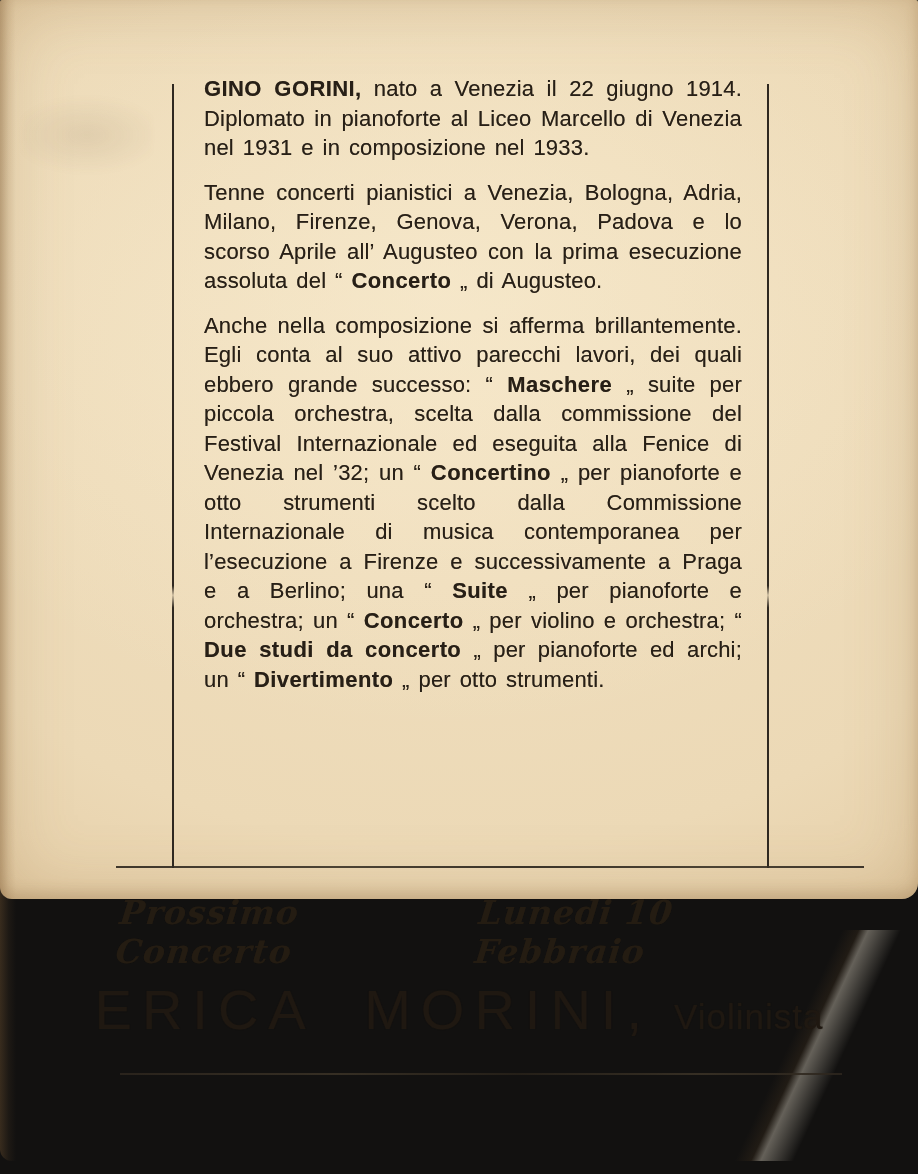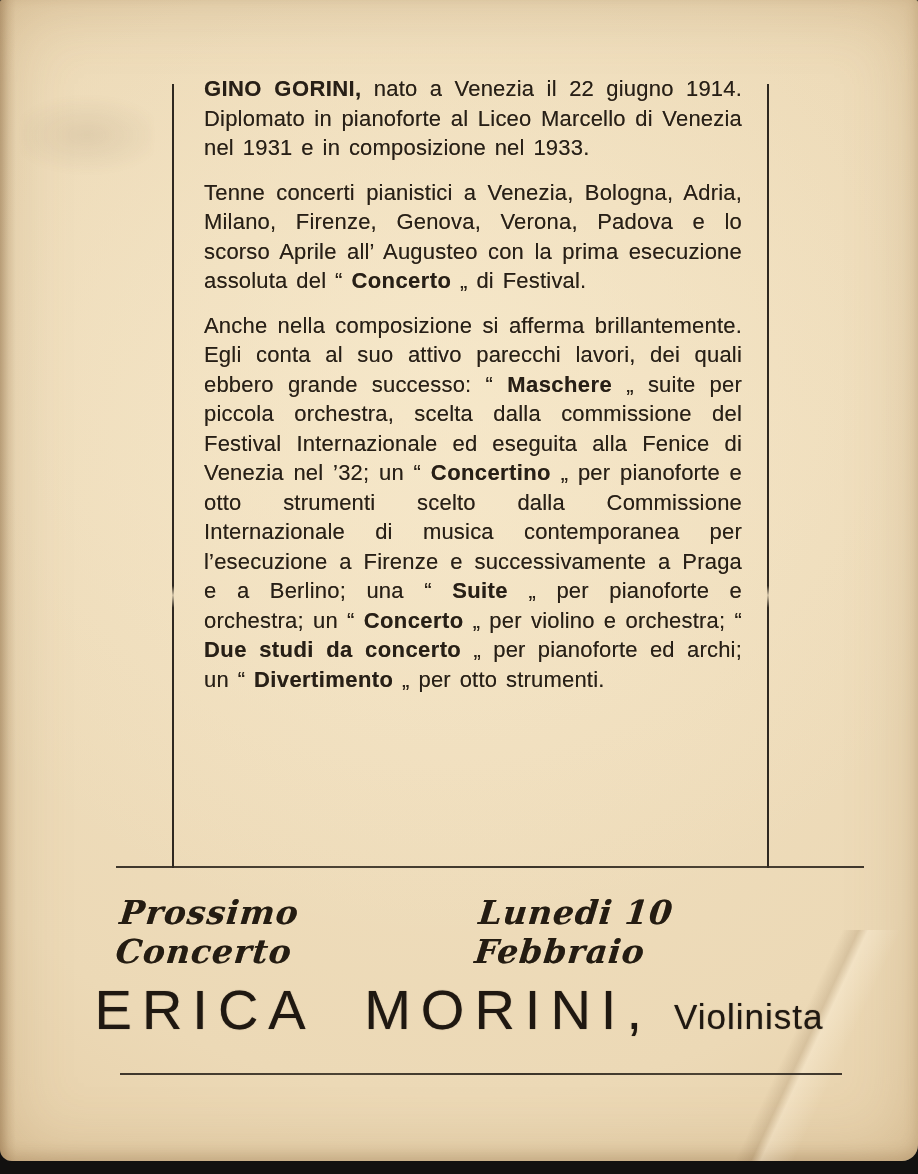--- a/index.html
+++ b/index.html
@@ -4,21 +4,21 @@
 <style>
   html,body{margin:0;padding:0;}
   body{
     width:918px;height:1174px;
     background:#121110;
     font-family:"Liberation Sans",sans-serif;
     overflow:hidden;position:relative;
   }
   
   .paper{
-    position:absolute;left:0;top:0;width:918px;height:1161px;
+    position:absolute;left:0;top:0;width:918px;height:899px;
     background:
       radial-gradient(95% 70% at 48% 32%, rgba(250,238,210,.55), rgba(250,238,210,0) 70%),
       radial-gradient(120% 90% at 50% 45%, #f1e0c0 0%, #ecd9b6 55%, #e2c9a0 88%, #d8bd93 100%);
     border-radius:2px 2px 16px 12px;
     box-shadow:inset 0 0 70px rgba(146,106,58,.28), inset 0 -6px 14px rgba(120,85,45,.25);
   }
   
   .edge-left{
     position:absolute;left:0;top:0;width:16px;height:1161px;
     background:linear-gradient(90deg, rgba(130,95,55,.34), rgba(130,95,55,.10) 55%, rgba(130,95,55,0));
@@ -98,21 +98,21 @@
 <div class="paper">
   <div class="edge-left"></div>
   <div class="smudge"></div>
   <div class="crease"></div>
 
   <div class="vrule left"></div>
   <div class="vrule right"></div>
 
   <div class="text-block">
     <p><span class="b">GINO GORINI,</span><span> nato a Venezia il 22 giugno 1914. Diplomato in pianoforte al Liceo Marcello di Venezia nel 1931 e in composizione nel 1933.</span></p>
-    <p><span>Tenne concerti pianistici a Venezia, Bologna, Adria, Milano, Firenze, Genova, Verona, Padova e lo scorso Aprile all’ Augusteo con la prima esecuzione assoluta del “ </span><span class="b">Concerto</span><span> „ di Festival.</span></p>
+    <p><span>Tenne concerti pianistici a Venezia, Bologna, Adria, Milano, Firenze, Genova, Verona, Padova e lo scorso Aprile all’ Augusteo con la prima esecuzione assoluta del “ </span><span class="b">Concerto</span><span> „ di Augusteo.</span></p>
     <p><span>Anche nella composizione si afferma brillantemente. Egli conta al suo attivo parecchi lavori, dei quali ebbero grande successo: “ </span><span class="b">Maschere</span><span> „ suite per piccola orchestra, scelta dalla commissione del Festival Internazionale ed eseguita alla Fenice di Venezia nel ’32; un “ </span><span class="b">Concertino</span><span> „ per pianoforte e otto strumenti scelto dalla Commissione Internazionale di musica contemporanea per l’esecuzione a Firenze e successivamente a Praga e a Berlino; una “ </span><span class="b">Suite</span><span> „ per pianoforte e orchestra; un “ </span><span class="b">Concerto</span><span> „ per violino e orchestra; “ </span><span class="b">Due studi da concerto</span><span> „ per pianoforte ed archi; un “ </span><span class="b">Divertimento</span><span> „ per otto strumenti.</span></p>
   </div>
 
   <div class="hrule mid"></div>
 
   <div class="next-row">
     <span class="script">Prossimo Concerto</span>
     <span class="script">Lunedi 10 Febbraio</span>
   </div>
 

